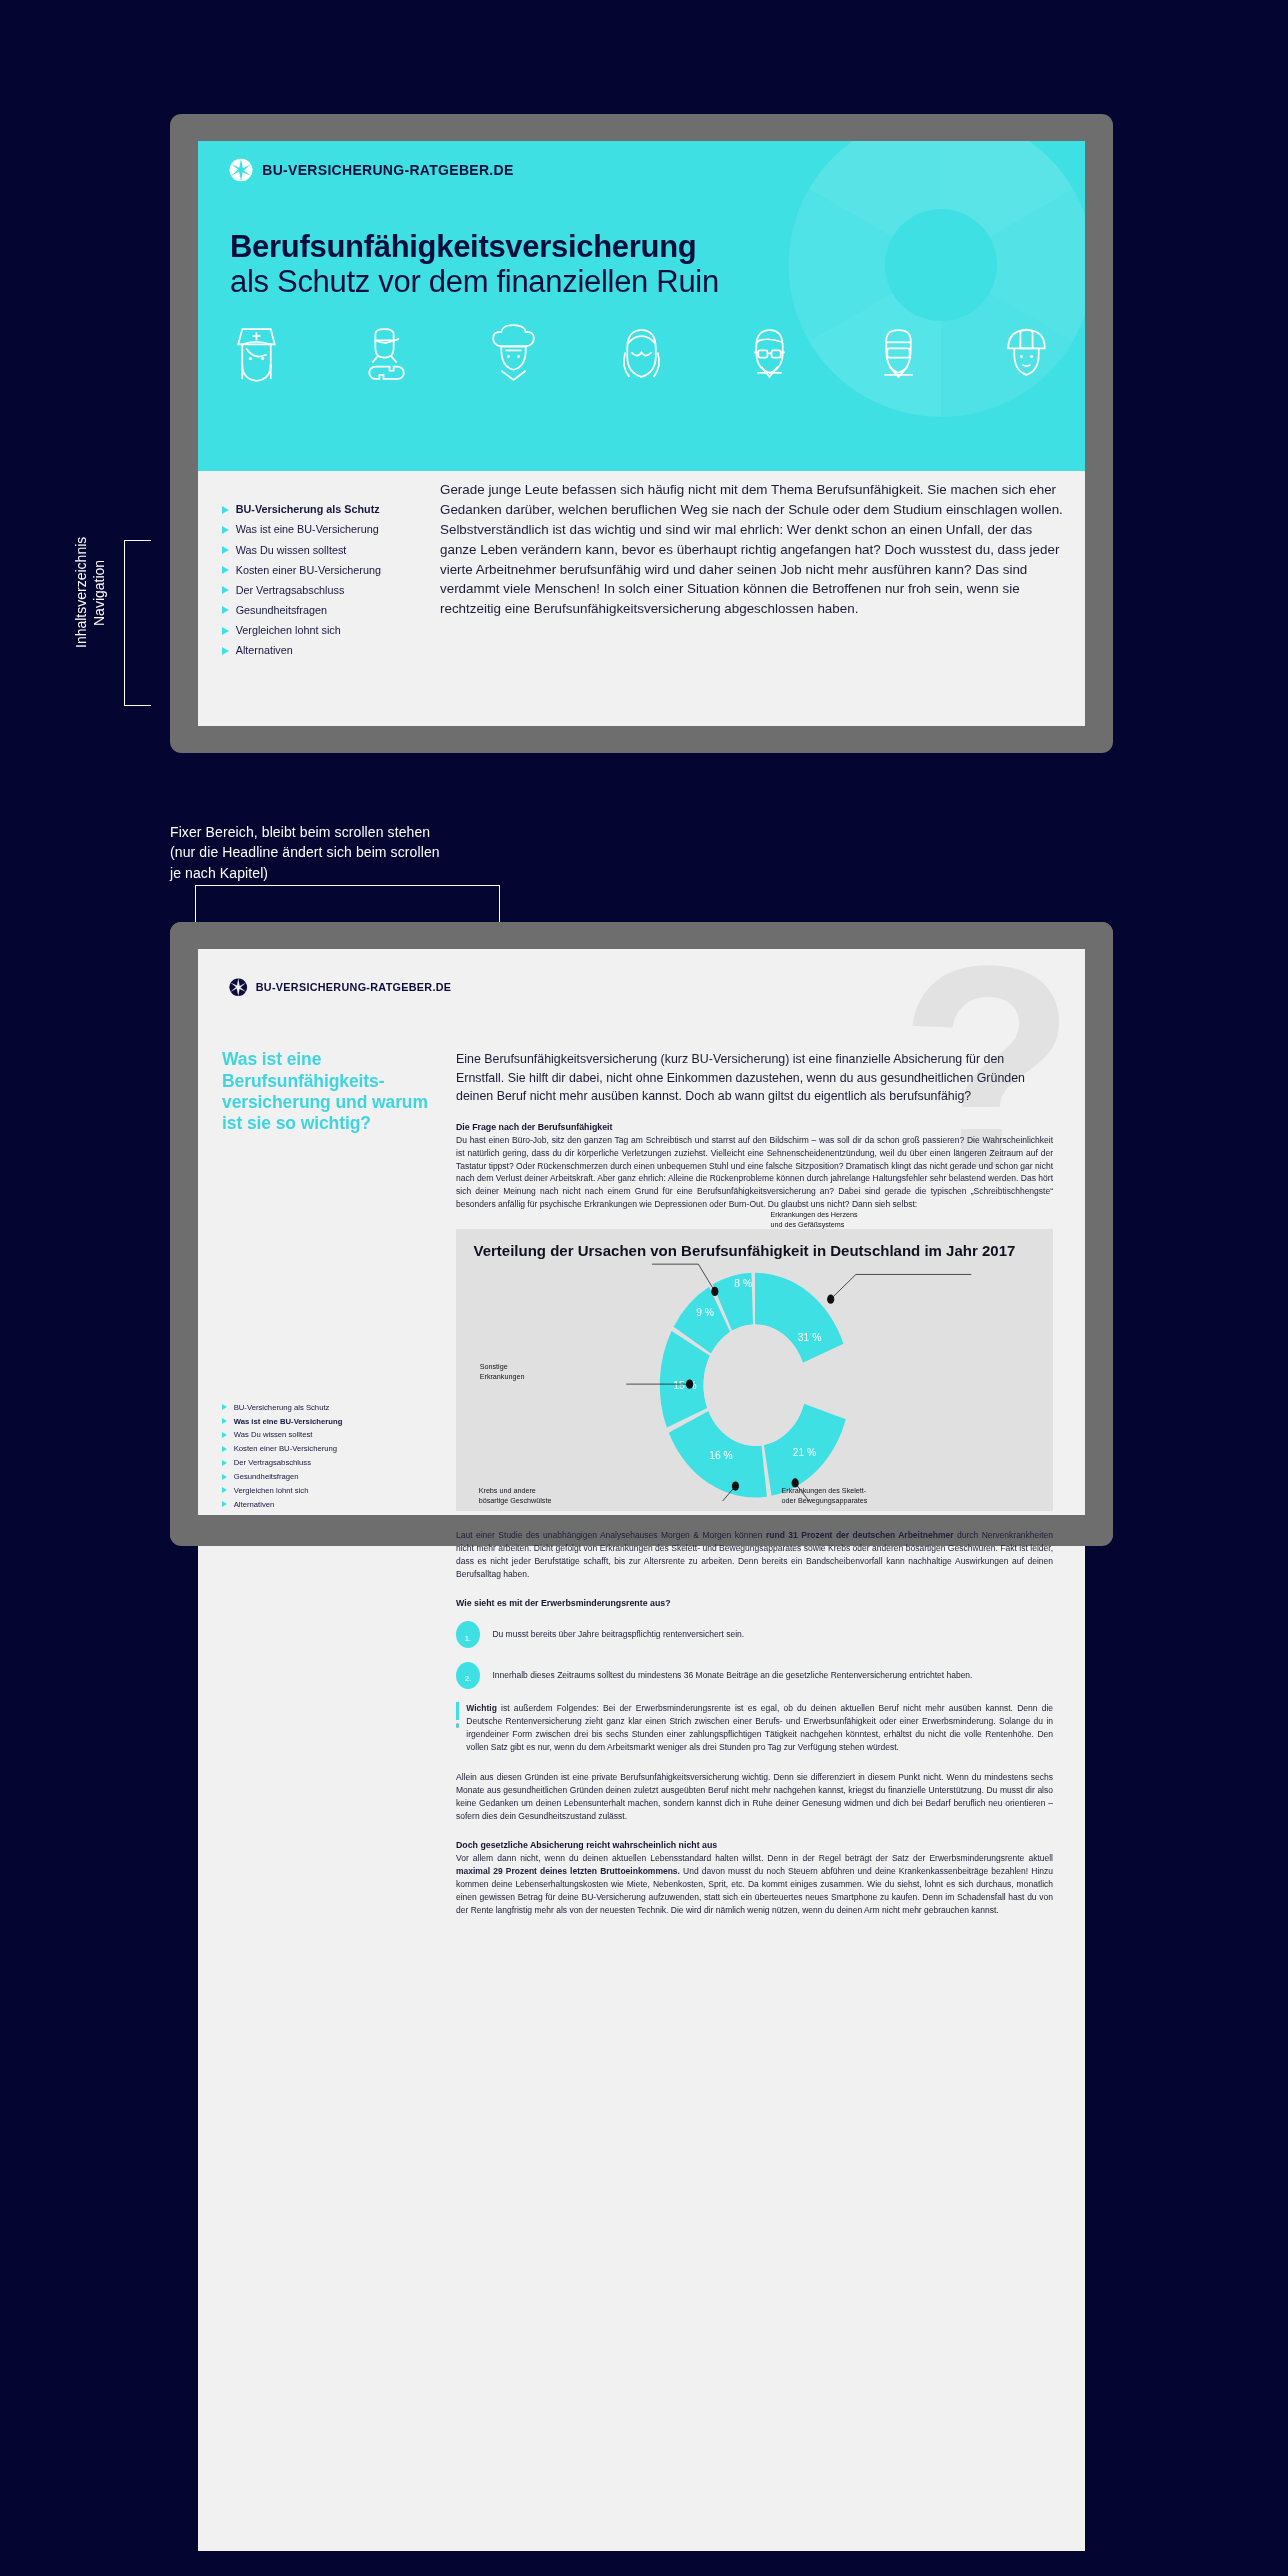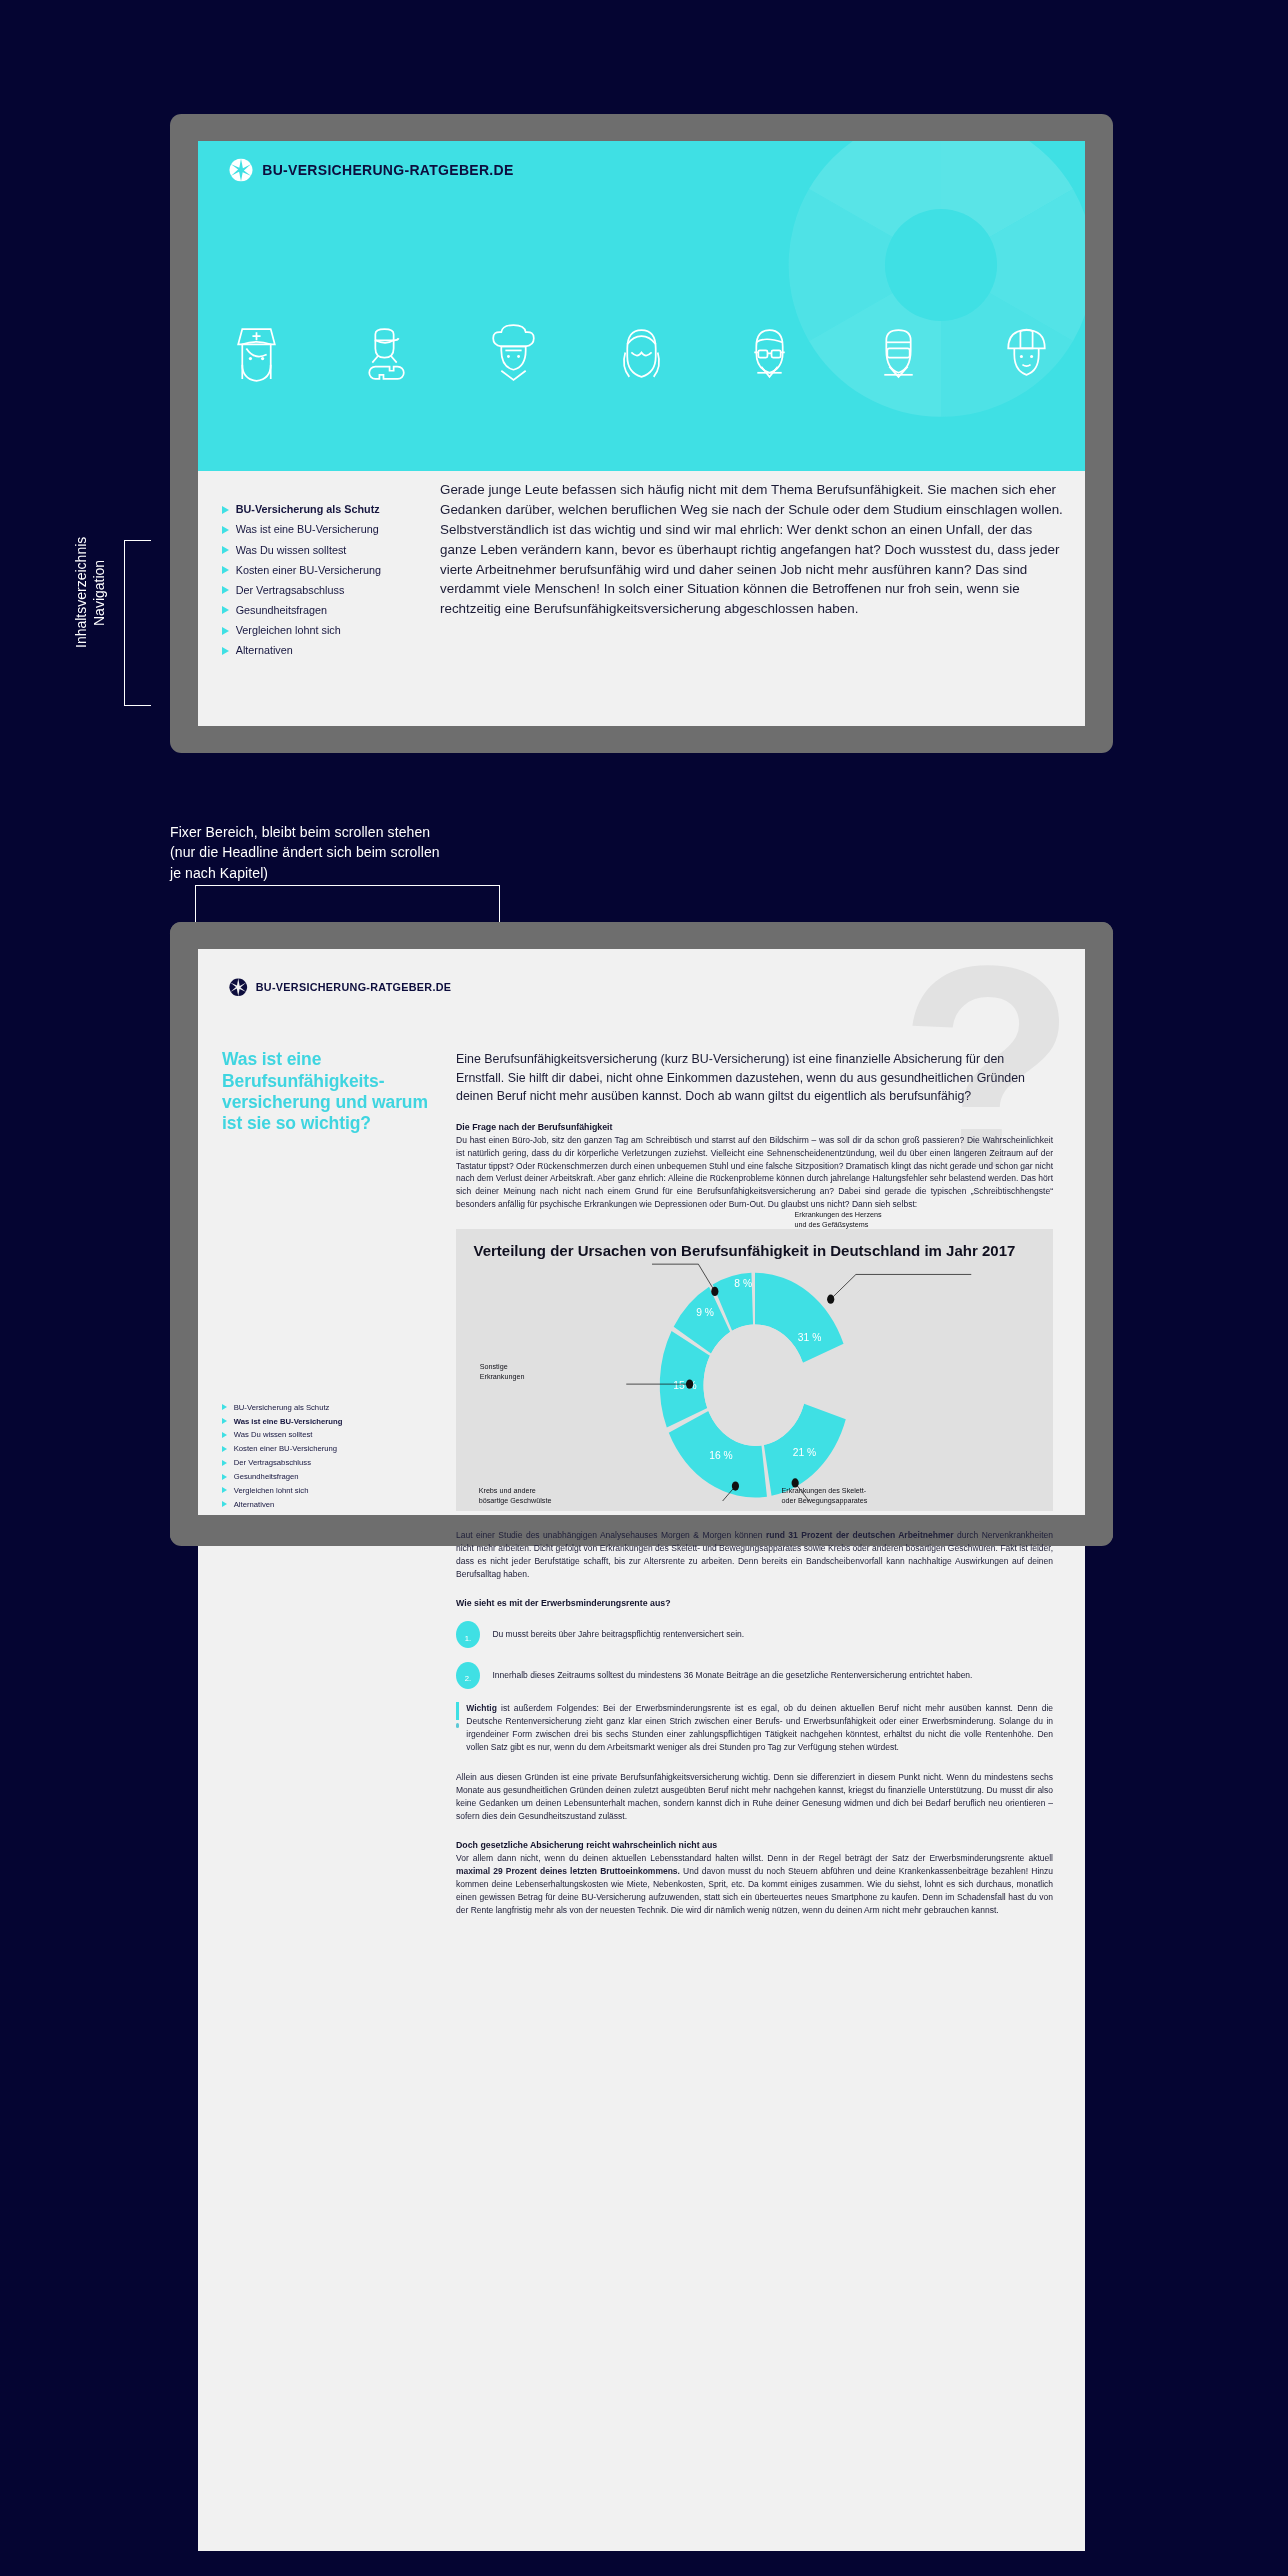--- a/index.html
+++ b/index.html
@@ -197,20 +197,24 @@
               <path d="M91 26 A47 47 0 0 1 91 74 L62 52 Z"></path>
               <path d="M91 74 A47 47 0 0 1 50 97 L57 59 Z"></path>
               <path d="M50 97 A47 47 0 0 1 9 74 L42 57 Z"></path>
               <path d="M9 74 A47 47 0 0 1 9 26 L38 48 Z"></path>
               <path d="M9 26 A47 47 0 0 1 50 3 L43 41 Z"></path>
             </g>
           </svg>
           <span class="logo-text">BU-VERSICHERUNG-RATGEBER.DE</span>
         </div>
 
+        <h1 class="hero-h1">
+          <span>Berufsunfähigkeitsversicherung</span>
+          <span class="sub">als Schutz vor dem finanziellen Ruin</span>
+        </h1>
 
         <div class="hero-icons">
 
           <svg width="61" height="65" viewBox="0 0 60 64" fill="none" stroke="#fff" stroke-width="1.7">
             <path d="M12 22 L16 7 h28 l4 15 z"></path>
             <path d="M30 10 v8 M26 14 h8"></path>
             <path d="M16 22 q14 -5 28 0 v20 q0 14 -14 16 q-14 -2 -14 -16 z"></path>
             <path d="M20 26 q8 12 20 6"></path>
             <circle cx="24" cy="36" r="1.6" fill="#fff" stroke="none"></circle>
             <circle cx="36" cy="36" r="1.6" fill="#fff" stroke="none"></circle>
@@ -430,21 +434,21 @@
 
                 <path d="M147,-167 L196,-215 L420,-215" stroke="#111" stroke-width="1.4" fill="none"></path>
                 <path d="M-127,-2 L-250,-2" stroke="#111" stroke-width="1.4" fill="none"></path>
                 <path d="M-38,196 L-80,245 L-250,245" stroke="#111" stroke-width="1.4" fill="none"></path>
                 <path d="M78,190 L120,245 L330,245" stroke="#111" stroke-width="1.4" fill="none"></path>
                 <path d="M-78,-182 L-110,-235 L-200,-235" stroke="#111" stroke-width="1.4" fill="none"></path>
               </g>
             </svg>
 
             
-            <div class="donut-label" style="left:297px; top:-49px; width:118px;margin-left:24px;">
+            <div class="donut-label" style="left:297px; top:-49px; width:118px;">
               Erkrankungen des Herzens<br>und des Gefäßsystems
             </div>
             <div class="donut-label" style="left:6.2px; top:103px; width:88px;">
               Sonstige<br>Erkrankungen
             </div>
             <div class="donut-label" style="left:5.2px; top:227px; width:108px;">
               Krebs und andere<br>bösartige Geschwülste
             </div>
             <div class="donut-label" style="left:308px; top:227px; width:129px;">
               Erkrankungen des Skelett-<br>oder Bewegungsapparates

